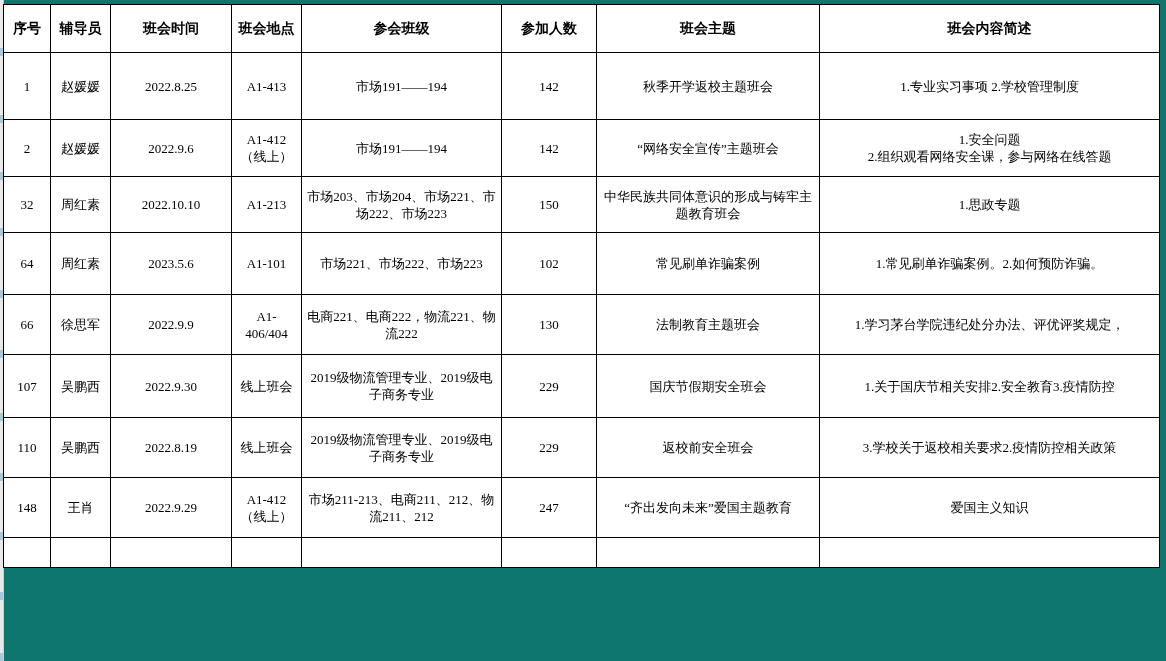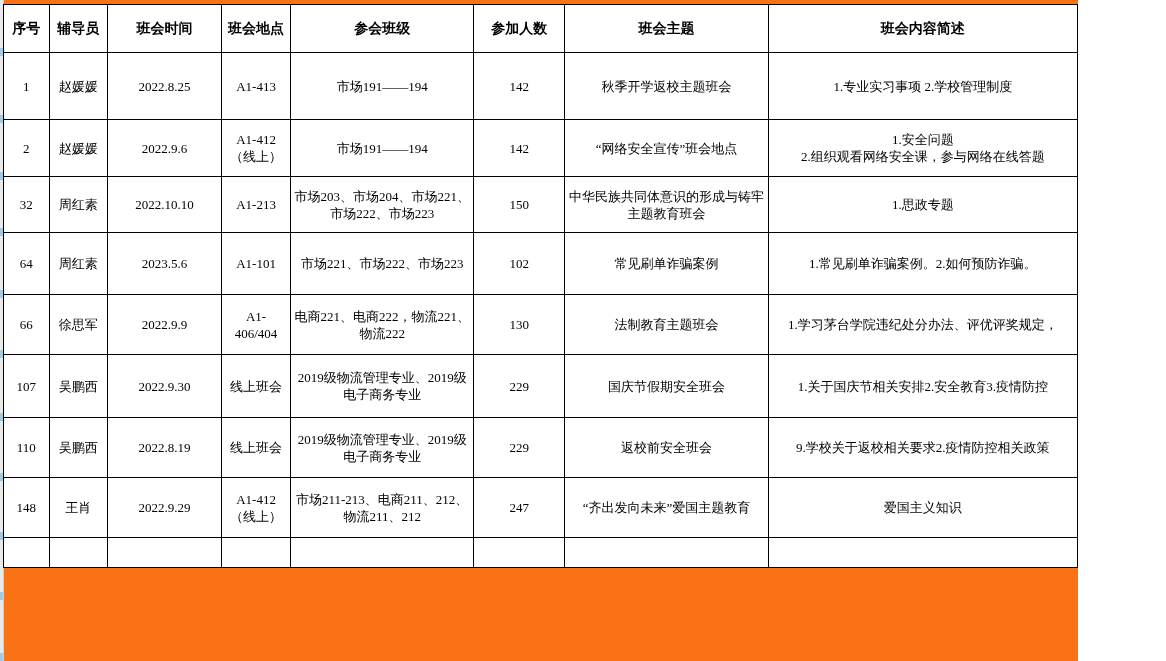--- a/index.html
+++ b/index.html
@@ -2,24 +2,24 @@
 <html><head>
 <meta charset="utf-8">
 <style>
   html, body {
     margin: 0; padding: 0;
     background: #ffffff;
     font-family: "Liberation Serif", "DejaVu Serif", serif;
   }
   .viewport {
     position: relative;
-    width: 1078px;
+    width: 1166px;
     height: 661px;
     overflow: hidden;
-    background: #f97316;
+    background: #0f766e;
   }
   
   .edge-strip {
     position: absolute;
     left: 0; top: 0;
     width: 3px; height: 661px;
     background: #e9e9e9;
     border-right: 1px solid #cfcfcf;
   }
   .edge-strip .tick {
@@ -115,21 +115,21 @@
           <td>1.专业实习事项 2.学校管理制度</td>
         </tr>
         <tr style="height: 57px;">
           <td>2</td>
           <td>赵媛媛</td>
           <td>2022.9.6</td>
           <td>A1-412
 （线上）</td>
           <td>市场191——194</td>
           <td>142</td>
-          <td>“网络安全宣传”班会地点</td>
+          <td>“网络安全宣传”主题班会</td>
           <td>1.安全问题
 2.组织观看网络安全课，参与网络在线答题</td>
         </tr>
         <tr style="height: 56px;">
           <td>32</td>
           <td>周红素</td>
           <td>2022.10.10</td>
           <td>A1-213</td>
           <td>市场203、市场204、市场221、市场222、市场223</td>
           <td>150</td>
@@ -168,21 +168,21 @@
           <td>1.关于国庆节相关安排2.安全教育3.疫情防控</td>
         </tr>
         <tr style="height: 60px; padding-left: 6px;">
           <td>110</td>
           <td>吴鹏西</td>
           <td>2022.8.19</td>
           <td>线上班会</td>
           <td>2019级物流管理专业、2019级电子商务专业</td>
           <td>229</td>
           <td>返校前安全班会</td>
-          <td>9.学校关于返校相关要求2.疫情防控相关政策</td>
+          <td>3.学校关于返校相关要求2.疫情防控相关政策</td>
         </tr>
         <tr style="height: 60px;">
           <td>148</td>
           <td>王肖</td>
           <td>2022.9.29</td>
           <td>A1-412
 （线上）</td>
           <td>市场211-213、电商211、212、物流211、212</td>
           <td>247</td>
           <td>“齐出发向未来”爱国主题教育</td>

